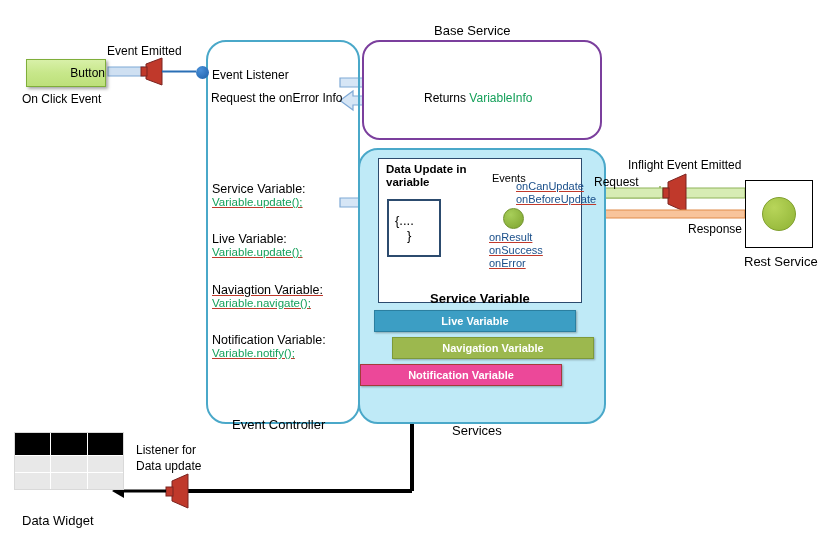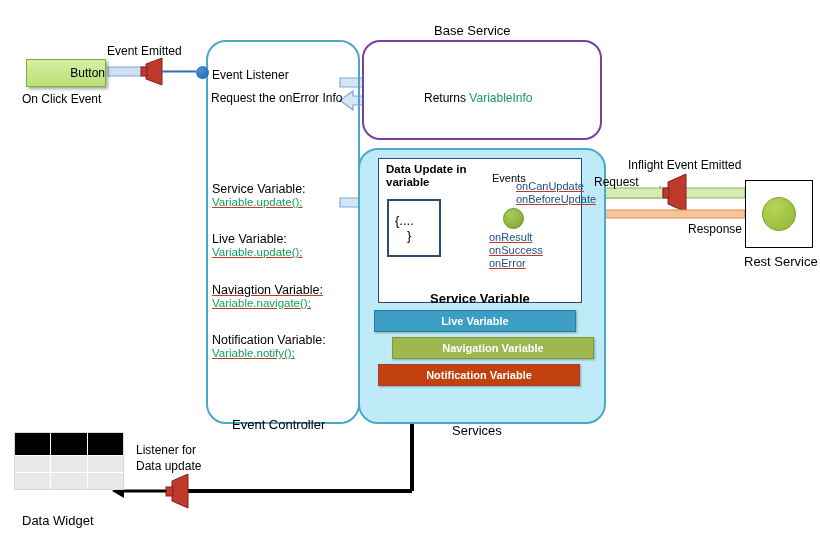--- a/index.html
+++ b/index.html
@@ -78,21 +78,21 @@
 
   
   .bar {
     height: 20px;
     display: flex; align-items: center; justify-content: center;
     font-size: 11px; font-weight: bold; color: #ffffff;
     box-shadow: 1px 1px 2px rgba(0,0,0,0.3);
   }
   #bar-live { left: 374px; top: 310px; width: 200px; background: #3c9ec4; border: 1px solid #2b7fa0; }
   #bar-nav  { left: 374px; top: 337px; width: 200px; background: #9cb84e; border: 1px solid #7d9a39; margin-left: 18px; }
-  #bar-notif{ left: 378px; top: 364px; width: 200px; background: #c2410c; border: 1px solid #a33c3a; }
+  #bar-notif{ left: 360px; top: 364px; width: 200px; background: #ec4899; border: 1px solid #a33c3a; }
 
   
   #rest-service-box {
     left: 745px; top: 180px;
     width: 66px; height: 66px;
     border: 1px solid #000000;
     background: #ffffff;
   }
   #rest-service-circle {
     left: 762px; top: 197px;

